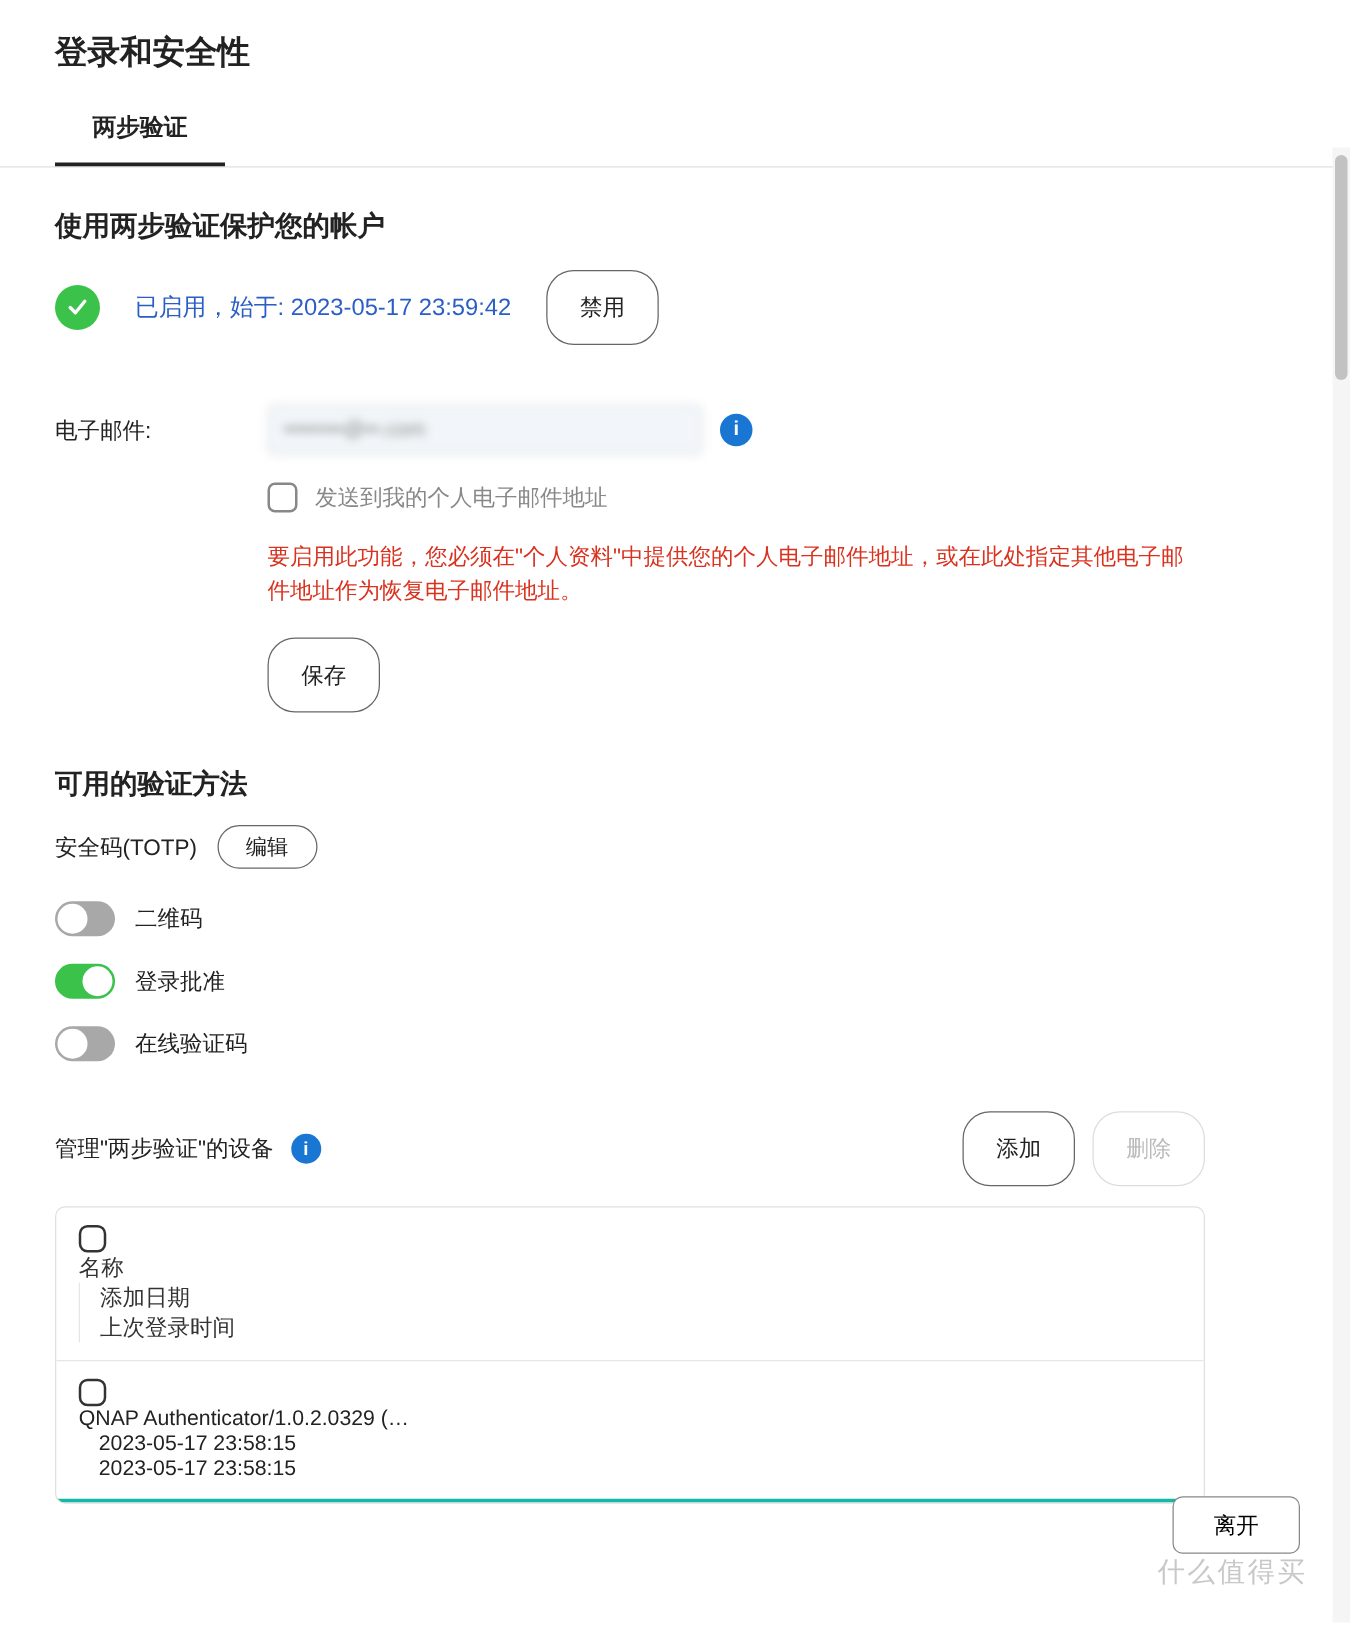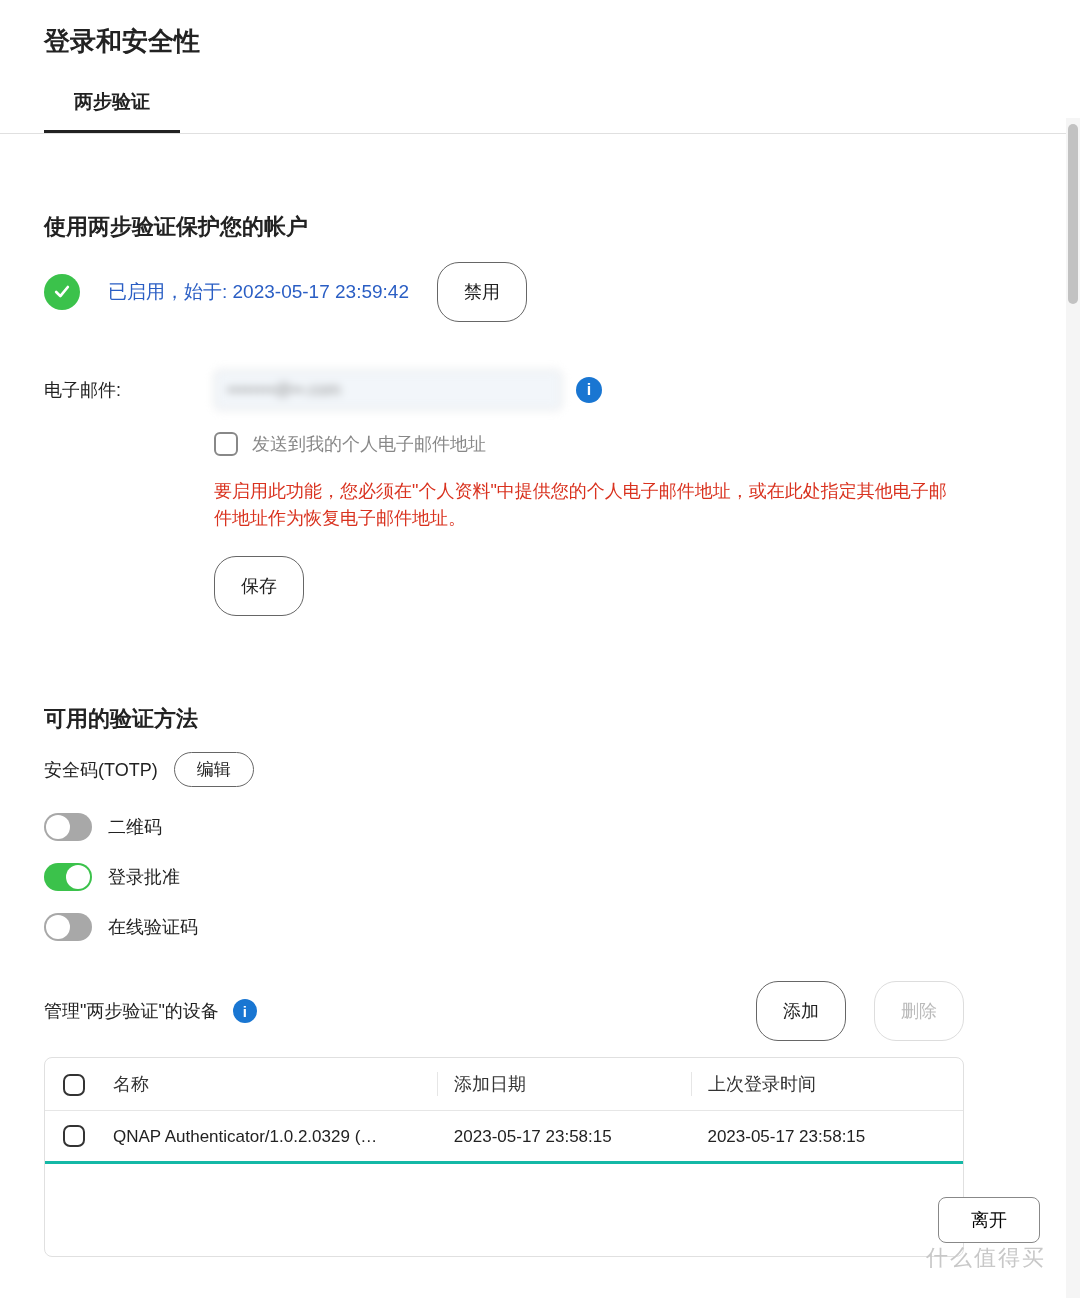--- a/index.html
+++ b/index.html
@@ -36,21 +36,20 @@
       padding: 32px 44px 0 44px;
       height: 1150px;
       overflow-y: auto;
       position: relative;
     }
     .scroll-inner { width: 920px; }
     .section-title {
       font-size: 22px;
       font-weight: 700;
       margin-bottom: 20px;
-      margin-top: 46px;
     }
     .enabled-row {
       display: flex;
       align-items: center;
       gap: 28px;
       margin-bottom: 48px;
     }
     .check-circle {
       width: 36px; height: 36px; border-radius: 50%;
       background: #3bc24b;
@@ -147,31 +146,32 @@
     }
     .toggle.on { background: #3bc24b; }
     .toggle.on .toggle-knob { left: 22px; }
     .toggle-label { font-size: 18px; }
     .devices-header {
       display: flex; align-items: center; justify-content: space-between;
       margin: 40px 0 16px;
     }
     .devices-title-row { display: flex; align-items: center; gap: 10px; }
     .devices-title { font-size: 18px; }
-    .devices-buttons { display: flex; gap: 28px; justify-content: flex-end; }
+    .devices-buttons { display: flex; gap: 14px; justify-content: flex-end; }
     .table {
       border: 1px solid #e0e0e0;
       border-radius: 8px;
       overflow: hidden;
       min-height: 200px;
       background: #fff;
     }
     .table-header, .table-row {
-      display: flex; align-items: flex-end;
+      display: flex; align-items: flex-start;
       padding: 14px 18px;
+      flex-direction: column;
     }
     .table-header {
       border-bottom: 1px solid #e6e6e6;
       font-size: 18px;
       color: #333;
     }
     .table-row {
       font-size: 17px;
       border-bottom: 3px solid #14b8a6;
     }

